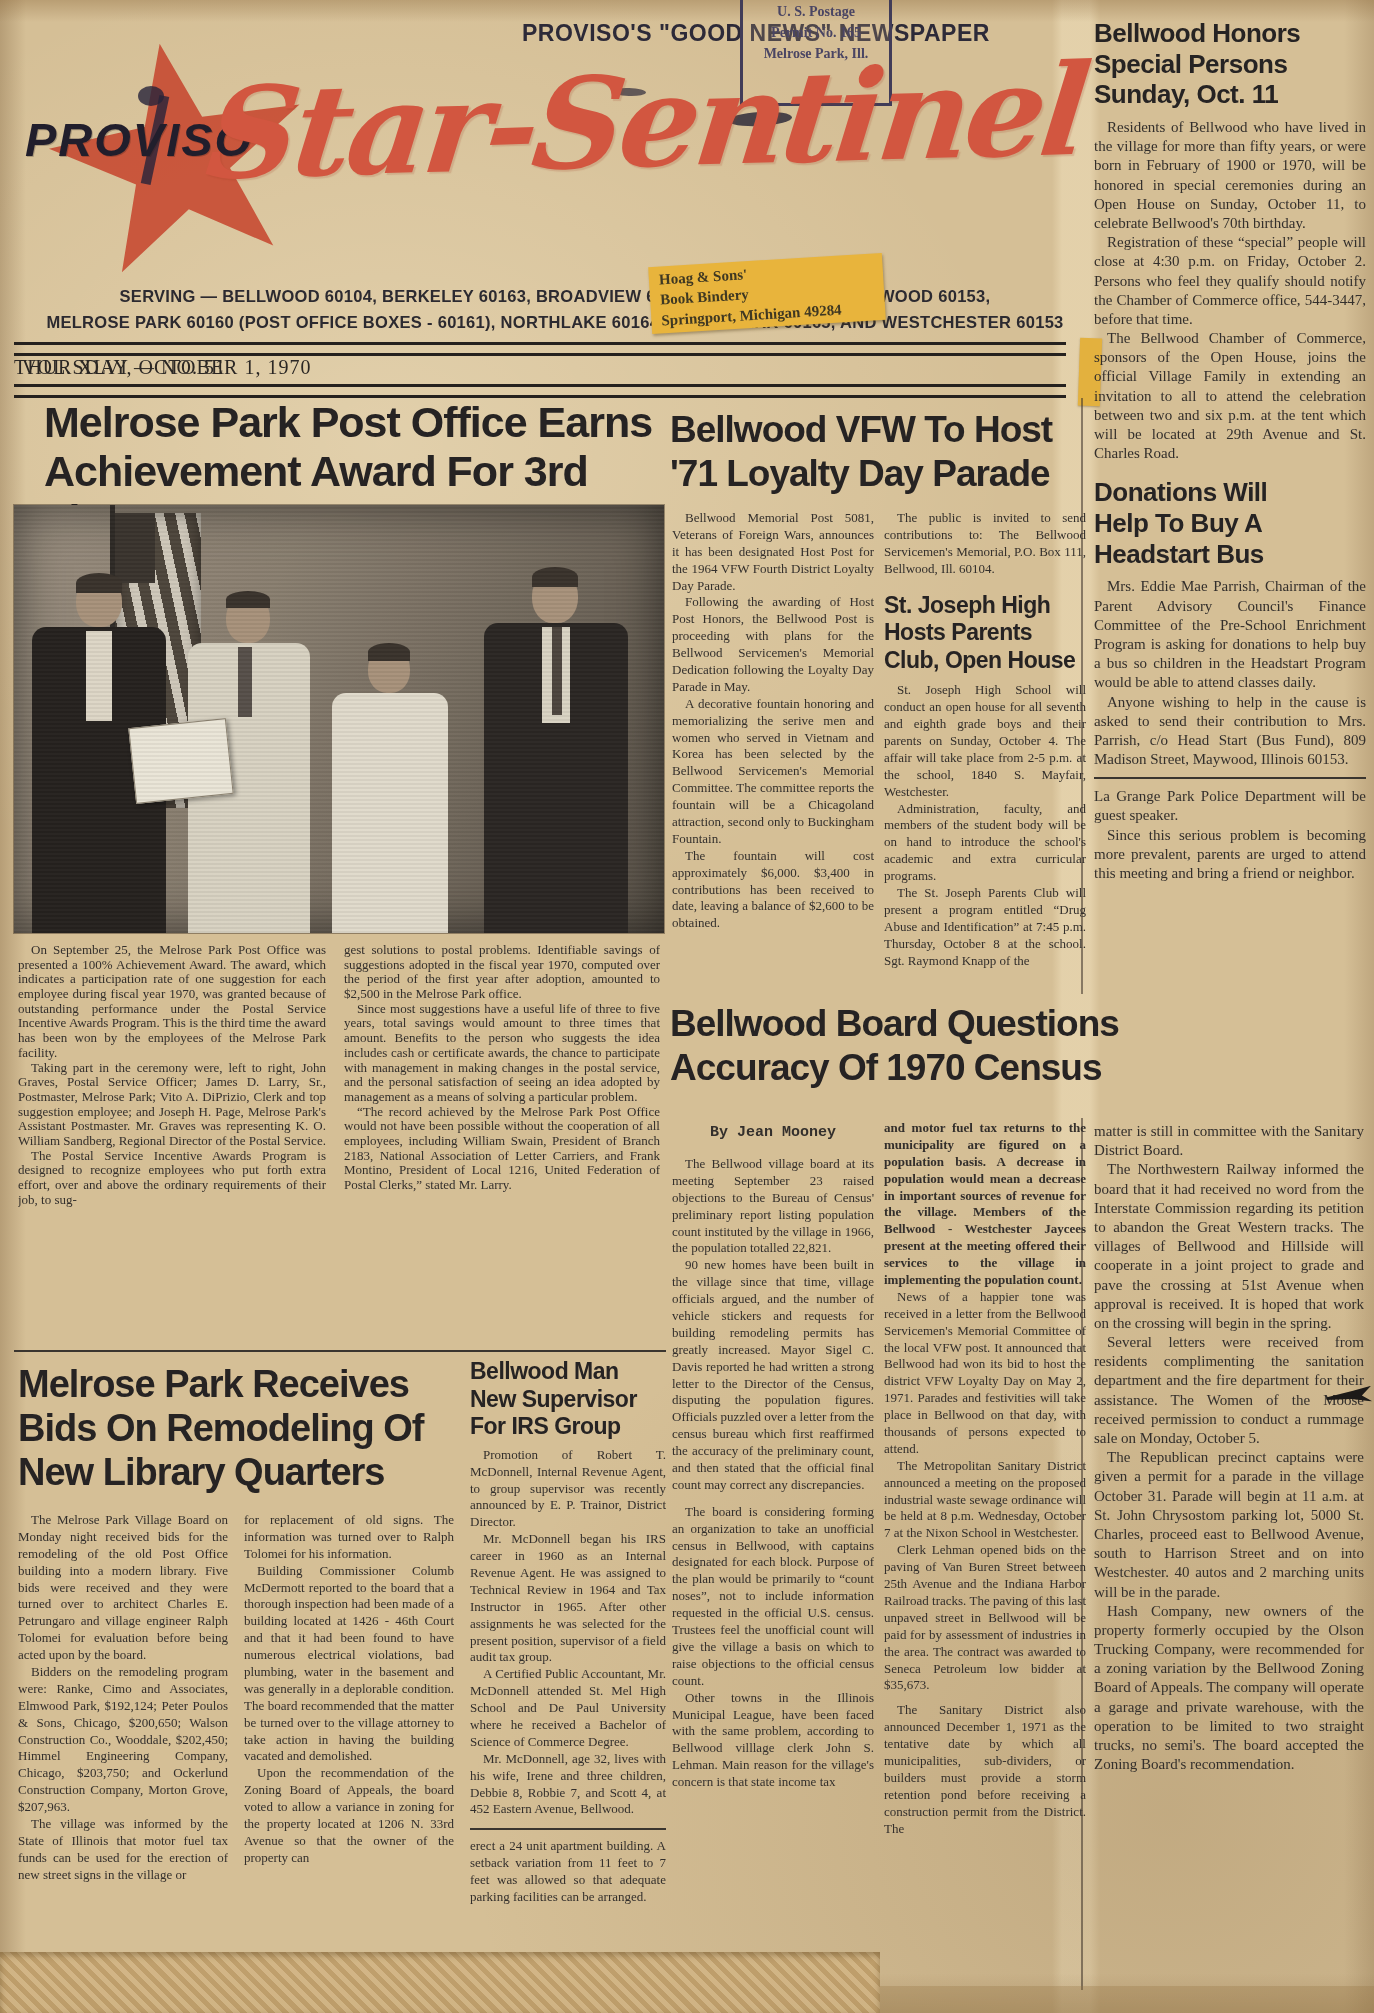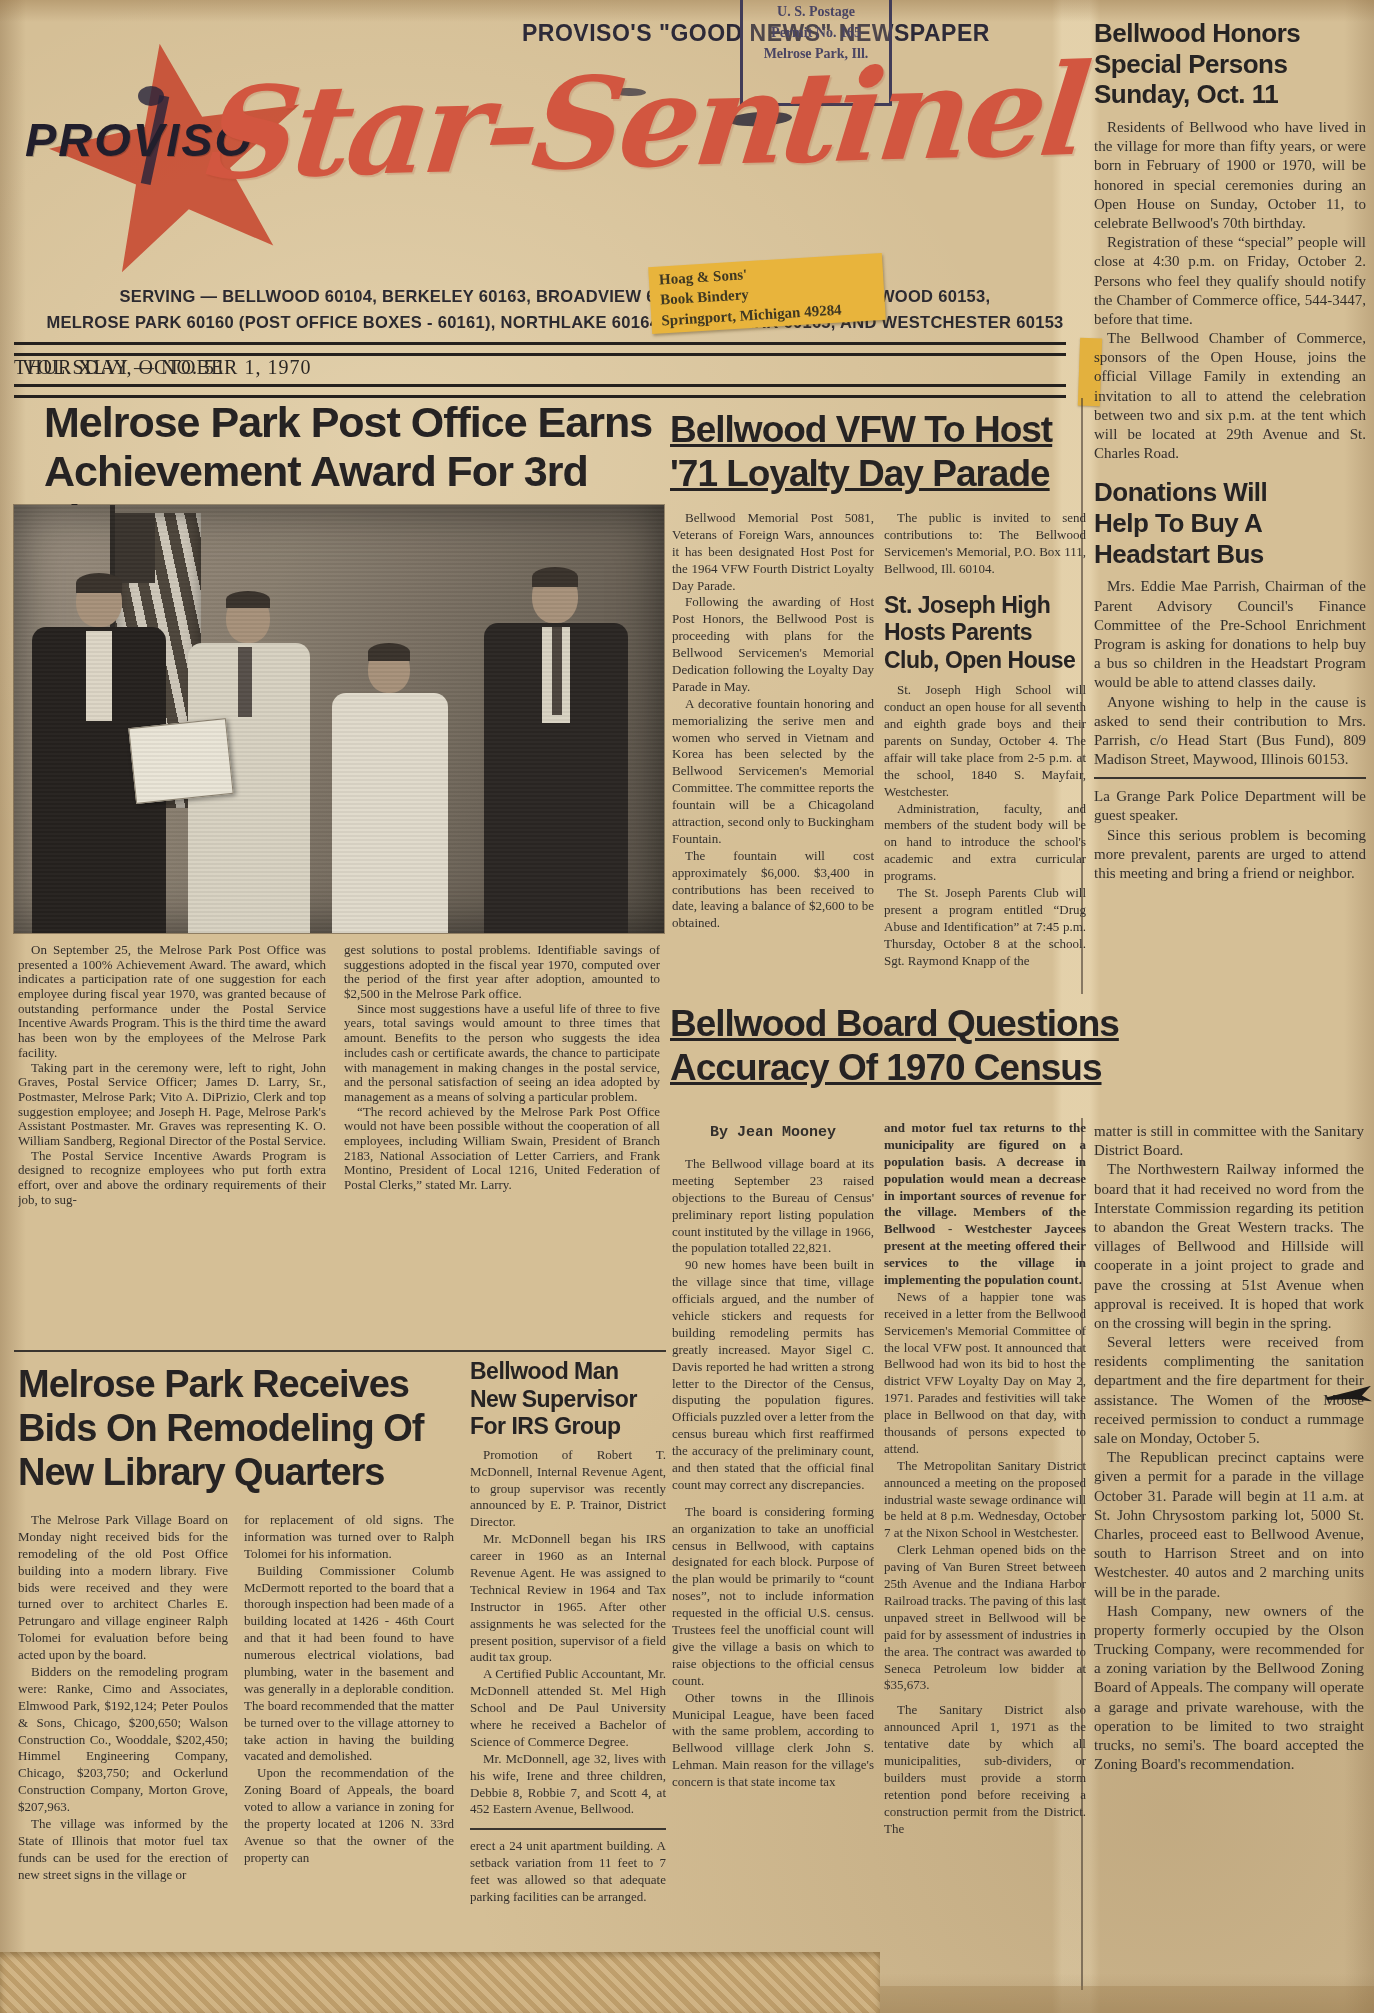--- a/index.html
+++ b/index.html
@@ -25,21 +25,21 @@
   .proviso{font-family:"Liberation Sans",sans-serif;font-weight:700;font-style:italic;font-size:47px;letter-spacing:2px;color:#211e2c;text-shadow:1px 1px 0 rgba(30,25,20,.25);}
   .script-title{font-family:"DejaVu Serif",serif;font-style:italic;font-weight:700;font-size:126px;color:#d25640;letter-spacing:-5px;transform:skewX(-8deg) rotate(-1.6deg);text-shadow:2px 2px 1px rgba(160,60,40,.18);white-space:nowrap;}
   .serving{width:1030px;text-align:center;font-family:"Liberation Sans",sans-serif;font-weight:700;font-size:16.5px;line-height:1.55;color:#2c2a30;letter-spacing:.3px;}
   .dbl-rule{height:8px;border-top:3px solid #25211e;border-bottom:3px solid #25211e;}
   .dateline{font-size:20px;letter-spacing:1px;color:#2b2724;}
   .sticker{background:#e8b43c;transform:rotate(-3.5deg);padding:3px 10px;font-size:15px;font-weight:700;line-height:1.35;color:#3f3822;box-shadow:1px 2px 3px rgba(80,60,20,.4);}
   .tape{background:#e3b13e;transform:rotate(2deg);box-shadow:0 1px 2px rgba(80,60,20,.35);}
   
   .hl{font-family:"Liberation Sans",sans-serif;font-weight:700;color:#262323;letter-spacing:-1px;}
   .hl-xl{font-size:43px;line-height:1.14;margin-left:28px;}
-  .hl-lg{font-size:37px;line-height:1.2;text-decoration:underline;}
+  .hl-lg{font-size:37px;line-height:1.2;}
   .hl-md{font-size:26px;line-height:1.18;letter-spacing:-.5px;}
   .hl-sm{font-size:23px;line-height:1.2;letter-spacing:-.5px;}
   
   .bp{margin:0;text-align:justify;text-indent:13px;}
   .colw{font-size:13px;line-height:1.3;}
   .colm{font-size:13px;line-height:1.13;}
   .colr{font-size:15px;line-height:1.28;}
   .byline{font-weight:700;text-align:center;font-size:15px;font-family:Liberation Mono, monospace;}
   .hrule{height:0;border-top:2px solid #3a352f;}
   .vsep{width:2px;background:rgba(60,50,40,.55);}
@@ -182,21 +182,21 @@
     <p class="bp">The Bellwood village board at its meeting September 23 raised objections to the Bureau of Census' preliminary report listing population count instituted by the village in 1966, the population totalled 22,821.</p>
     <p class="bp">90 new homes have been built in the village since that time, village officials argued, and the number of vehicle stickers and requests for building remodeling permits has greatly increased. Mayor Sigel C. Davis reported he had written a strong letter to the Director of the Census, disputing the population figures. Officials puzzled over a letter from the census bureau which first reaffirmed the accuracy of the preliminary count, and then stated that the official final count may correct any discrepancies.</p>
     <p class="bp" style="margin-top:10px;">The board is considering forming an organization to take an unofficial census in Bellwood, with captains designated for each block. Purpose of the plan would be primarily to “count noses”, not to include information requested in the official U.S. census. Trustees feel the unofficial count will give the village a basis on which to raise objections to the official census count.</p>
     <p class="bp">Other towns in the Illinois Municipal League, have been faced with the same problem, according to Bellwood villlage clerk John S. Lehman. Main reason for the village's concern is that state income tax</p>
   </div>
   <div class="abs colw" style="left:884px;top:1120px;width:202px;height:876px;overflow:hidden;">
     <p class="bp" style="text-indent:0;font-weight:bold;">and motor fuel tax returns to the municipality are figured on a population basis. A decrease in population would mean a decrease in important sources of revenue for the village. Members of the Bellwood - Westchester Jaycees present at the meeting offered their services to the village in implementing the population count.</p>
     <p class="bp">News of a happier tone was received in a letter from the Bellwood Servicemen's Memorial Committee of the local VFW post. It announced that Bellwood had won its bid to host the district VFW Loyalty Day on May 2, 1971. Parades and festivities will take place in Bellwood on that day, with thousands of persons expected to attend.</p>
     <p class="bp">The Metropolitan Sanitary District announced a meeting on the proposed industrial waste sewage ordinance will be held at 8 p.m. Wednesday, October 7 at the Nixon School in Westchester.</p>
     <p class="bp">Clerk Lehman opened bids on the paving of Van Buren Street between 25th Avenue and the Indiana Harbor Railroad tracks. The paving of this last unpaved street in Bellwood will be paid for by assessment of industries in the area. The contract was awarded to Seneca Petroleum low bidder at $35,673.</p>
-    <p class="bp" style="margin-top:8px;">The Sanitary District also announced April 1, 1971 as the tentative date by which all municipalities, sub-dividers, or builders must provide a storm retention pond before receiving a construction permit from the District. The</p>
+    <p class="bp" style="margin-top:8px;">The Sanitary District also announced December 1, 1971 as the tentative date by which all municipalities, sub-dividers, or builders must provide a storm retention pond before receiving a construction permit from the District. The</p>
   </div>
 
   <div class="abs colr" style="left:1094px;top:18px;width:272px;">
     <div class="hl hl-md">
       <div>Bellwood Honors</div>
       <div>Special Persons</div>
       <div>Sunday, Oct. 11</div>
     </div>
     <p class="bp" style="margin-top:8px;">Residents of Bellwood who have lived in the village for more than fifty years, or were born in February of 1900 or 1970, will be honored in special ceremonies during an Open House on Sunday, October 11, to celebrate Bellwood's 70th birthday.</p>
     <p class="bp">Registration of these “special” people will close at 4:30 p.m. on Friday, October 2.  Persons who feel they qualify should notify the Chamber of Commerce office, 544-3447, before that time.</p>

